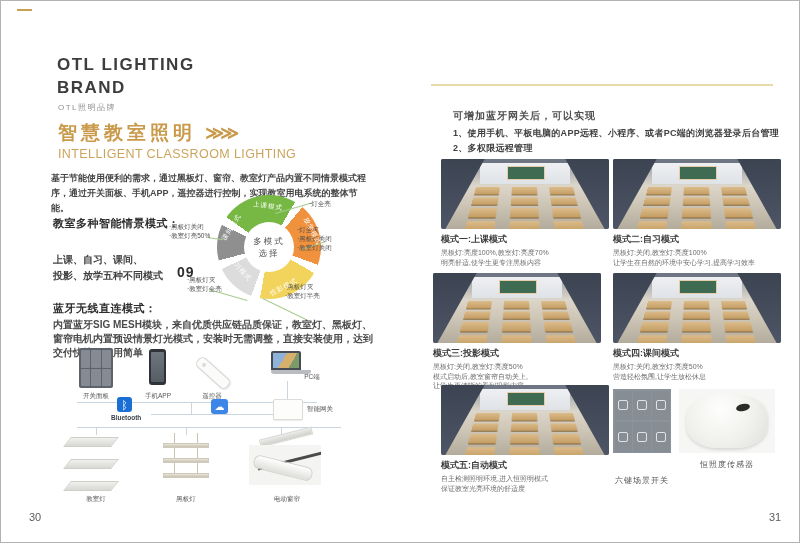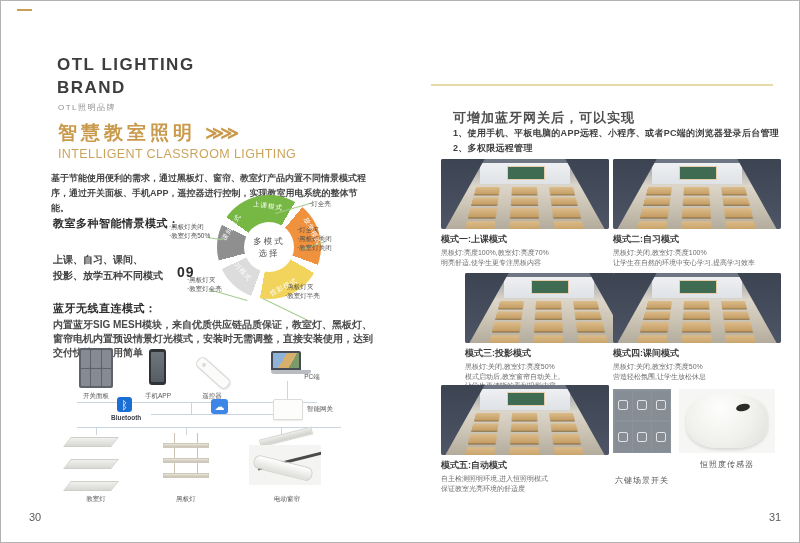--- a/index.html
+++ b/index.html
@@ -62,21 +62,21 @@
   .curt-track{width:52px;height:6px;background:linear-gradient(#ececea,#cfcfca);border:1px solid #d6d6d2;transform:rotate(-14deg);}
   .curt-box{width:72px;height:40px;background:#f4f4f2;position:relative;overflow:hidden;}
   .curt-rail{position:absolute;left:8px;top:14px;width:70px;height:3px;background:#4a4a48;transform:rotate(-14deg);}
   .curt-motor{position:absolute;left:4px;top:16px;width:58px;height:12px;background:linear-gradient(#ffffff,#dededa);
     border:1px solid #d2d2ce;border-radius:6px;transform:rotate(14deg);}
 
   .pagenum{font-size:11px;color:#5c5c5c;}
 
   
   .gold-rule{left:430px;top:83px;width:342px;height:2px;background:#ead9a9;}
-  .rp-head{left:452px;top:108px;font-size:13px;color:#4f4f4f;letter-spacing:1px;font-weight:600;}
+  .rp-head{left:452px;top:108px;font-size:10px;color:#4f4f4f;letter-spacing:1px;font-weight:600;}
   .rp-item{font-size:9px;color:#3f3f3f;font-weight:bold;letter-spacing:.3px;}
 
   .mode-card{width:168px;}
   .classroom{position:relative;width:168px;height:70px;border-radius:2px;overflow:hidden;
     background:linear-gradient(180deg,#8e94a0 0%,#dcd6ca 38%,#cfc7b8 62%,#b3ab9c 100%);}
   .cr-ceil{position:absolute;left:0;right:0;top:0;height:12%;background:#6f7683;}
   .cr-back{position:absolute;left:23%;right:23%;top:6%;height:30%;background:linear-gradient(180deg,#eef0f3,#dfe2e6);}
   .cr-board{position:absolute;left:39%;top:10%;width:22%;height:17%;background:#3f6b52;border:1px solid #e7ceaa;}
   .cr-wall-l{position:absolute;left:0;top:0;bottom:0;width:26%;background:linear-gradient(#3c4452,#4d5566);
     clip-path:polygon(0 0,100% 0,10% 100%,0 100%);}
@@ -310,21 +310,21 @@
           <div class="desk"></div>
           <div class="desk"></div>
           <div class="desk"></div>
         </div>
     </div>
     <div class="mode-title">模式一:上课模式</div>
     <div class="mode-line">黑板灯:亮度100%,教室灯:亮度70%</div>
     <div class="mode-line">明亮舒适,使学生更专注黑板内容</div>
   </div>
 
-  <div class="abs mode-card" style="left:464px;top:272px;">
+  <div class="abs mode-card" style="left:432px;top:272px;">
     <div class="classroom">
       <div class="cr-ceil"></div>
         <div class="cr-back"></div>
         <div class="cr-board"></div>
       <div class="cr-wall-l"></div>
         <div class="cr-wall-r"></div>
         <div class="cr-desks">
           <div class="desk"></div>
           <div class="desk"></div>
           <div class="desk"></div>

